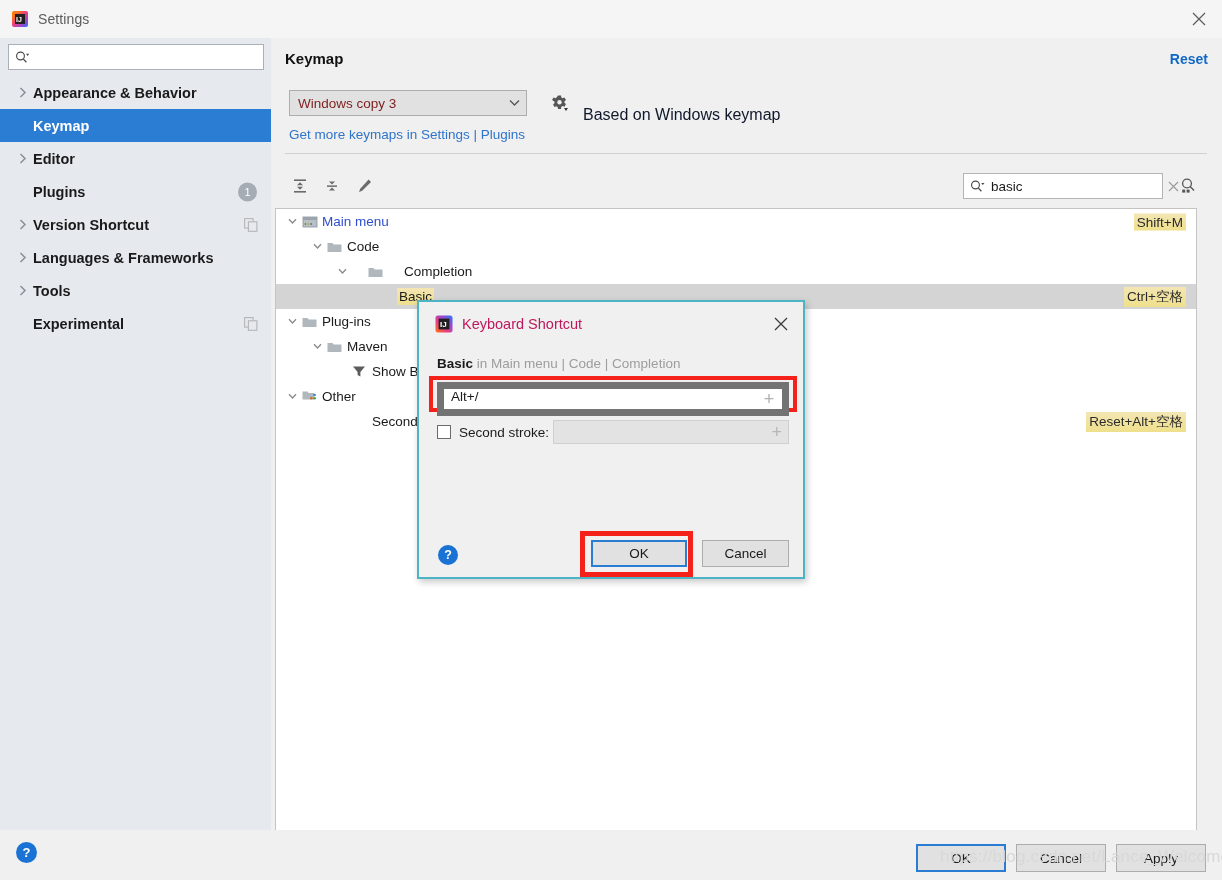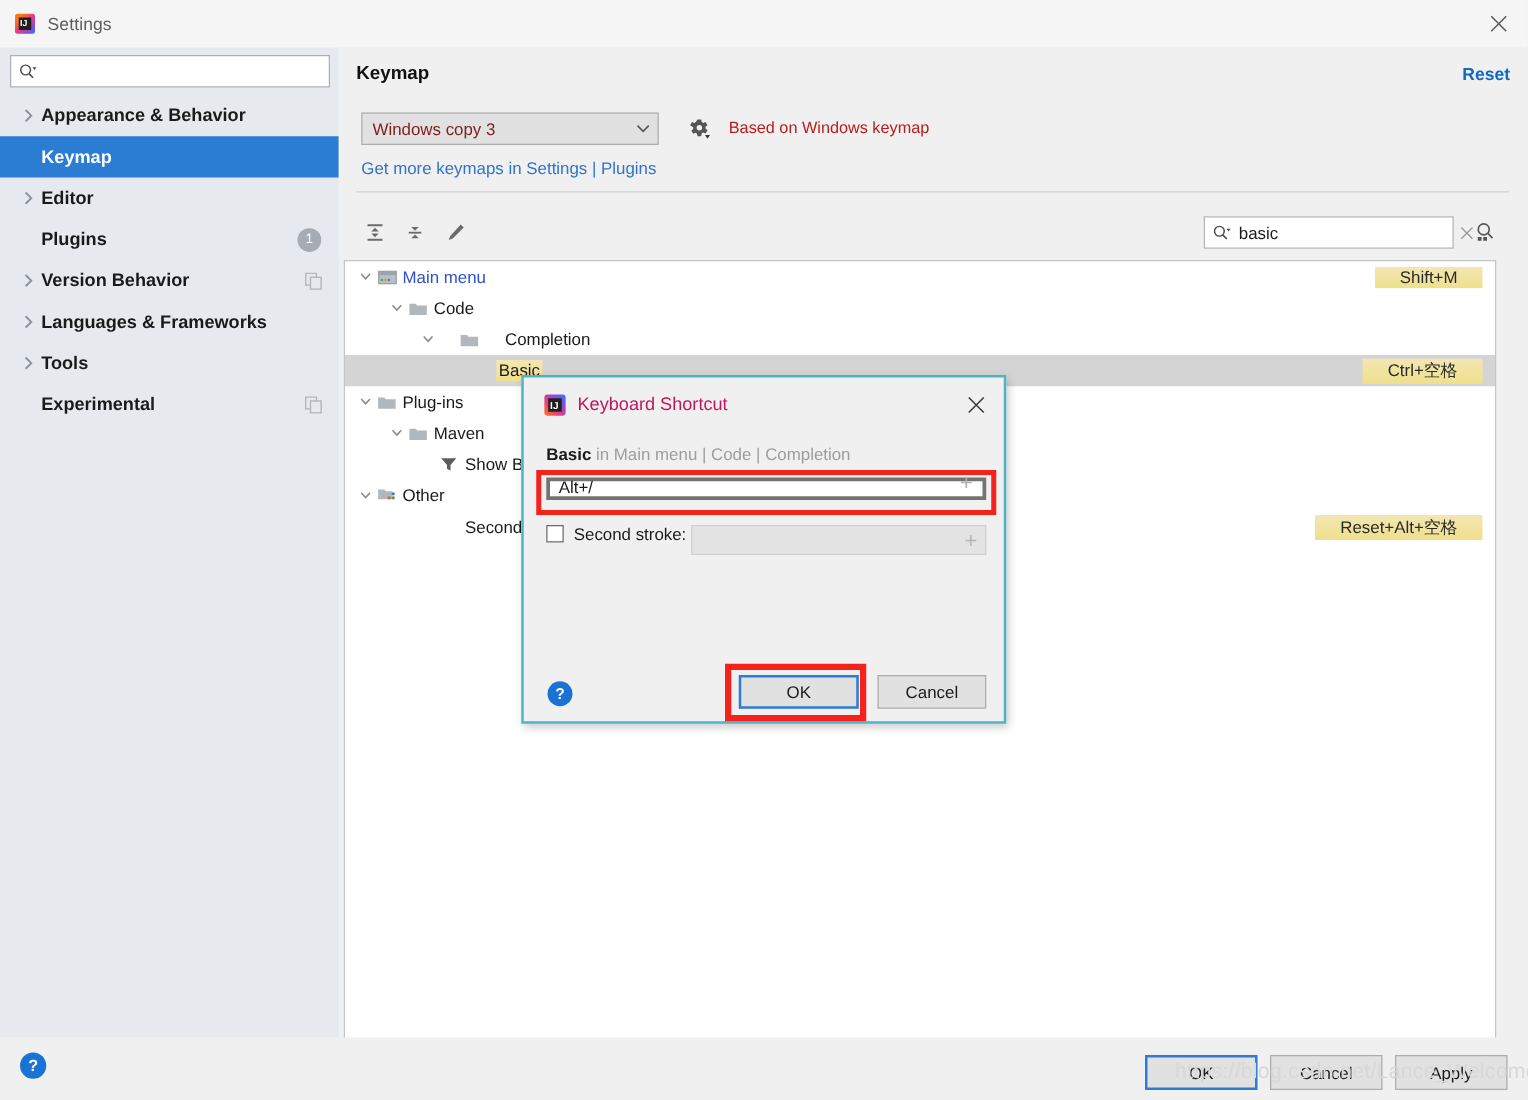--- a/index.html
+++ b/index.html
@@ -111,22 +111,22 @@
   }
   #keymap-select .chev-dn {
     width: 24px; display: flex; align-items: center; justify-content: center;
     color: #555;
   }
   #gear-btn {
     position: absolute; left: 276px; top: 54px; width: 24px; height: 22px;
     display: flex; align-items: center; justify-content: center; cursor: pointer;
   }
   #based-on {
-    position: absolute; left: 312px; top: 56px;
-    font-size: 13px; color: #b91c1c; white-space: nowrap;
+    position: absolute; left: 312px; top: 68px;
+    font-size: 16px; color: #0f172a; white-space: nowrap;
   }
   #more-keymaps {
     position: absolute; left: 18px; top: 89px;
     font-size: 13.5px; color: #2f74c8; cursor: pointer; white-space: nowrap;
   }
   #hr-sep {
     position: absolute; left: 14px; top: 115px; width: 922px; height: 1px;
     background: #d0d0d0;
   }
 
@@ -172,21 +172,21 @@
     width: 20px; flex: none; display: flex; align-items: center;
     justify-content: center; color: #8a8a8a;
   }
   .tree-row .tw.empty { visibility: hidden; }
   .tree-row .ic { width: 18px; flex: none; display: flex; align-items: center; }
   .tree-row .txt { margin-left: 2px; }
   .tree-row .txt.link { color: #2f4fcf; }
   .kbd-hl {
     position: absolute; right: 10px; top: 50%; transform: translateY(-50%);
     background: linear-gradient(180deg,#f3e6b3 0%,#efe08c 100%);
-    font-size: 13.5px; color: #2a2a2a; padding: 1px 20px;
+    font-size: 13.5px; color: #2a2a2a; padding: 1px 3px;
   }
   .hl-yellow {
     background: linear-gradient(180deg,#f3e6b3 0%,#efe08c 100%);
     padding: 1px 2px;
   }
 
   
   #bottombar {
     position: absolute; left: 0; top: 830px; width: 1222px; height: 50px;
     background: #f0f0f0;
@@ -233,30 +233,30 @@
     font-size: 13.5px; white-space: nowrap;
   }
   #modal-sub .b { color: #1a1a1a; font-weight: bold; }
   #modal-sub .g { color: #9d9d9d; }
 
   #first-stroke-hl {
     position: absolute; left: 10px; top: 74px; width: 368px; height: 36px;
     border: 4px solid #f5211b;
   }
   #first-stroke {
-    position: absolute; left: 18px; top: 80px; width: 352px; height: 18px;
-    background: #fff; border: 3px solid #737373;
-    display: flex; align-items: flex-end;
+    position: absolute; left: 18px; top: 80px; width: 352px; height: 34px;
+    background: #fff; border: 7px solid #737373;
+    display: flex; align-items: flex-start;
   }
   #first-stroke .v { margin-left: 7px; font-size: 13.5px; color: #1a1a1a; flex: 1; }
   #first-stroke .plus { width: 26px; display:flex; align-items:center; justify-content:center; color:#b0b0b0; font-size: 18px; }
 
   #second-row {
     position: absolute; left: 18px; top: 118px; width: 352px; height: 24px;
-    display: flex; align-items: flex-start;
+    display: flex; align-items: center;
   }
   #second-cb {
     width: 14px; height: 14px; border: 1px solid #6b6b6b; background: #fff;
     flex: none; cursor: pointer;
   }
   #second-lbl { margin-left: 8px; font-size: 13.5px; color: #1a1a1a; }
   #second-input {
     flex: 1; height: 24px; margin-left: 4px; background: #e3e3e3;
     border: 1px solid #cfcfcf; display: flex; align-items: center;
   }
@@ -355,21 +355,21 @@
       <span class="lbl">Plugins</span>
       <span class="badge-count">1</span>
     </div>
 
     <div class="side-item">
       <span class="chev">
         <svg width="8" height="11" viewBox="0 0 8 11">
             <path d="M1.5 1 L6 5.5 L1.5 10" stroke="currentColor" stroke-width="1.5" fill="none"></path>
           </svg>
       </span>
-      <span class="lbl">Version Behavior</span>
+      <span class="lbl">Version Shortcut</span>
       <span class="badge-copy">
         <svg width="14" height="14" viewBox="0 0 14 14">
           <rect x="0.6" y="0.6" width="8.5" height="9.5" stroke="#8a8a8a" stroke-width="1.1" fill="none"></rect>
           <rect x="4.4" y="3.8" width="8.5" height="9.5" stroke="#8a8a8a" stroke-width="1.1" fill="#e6eaef"></rect>
         </svg>
       </span>
     </div>
 
 
     <div class="side-item">

